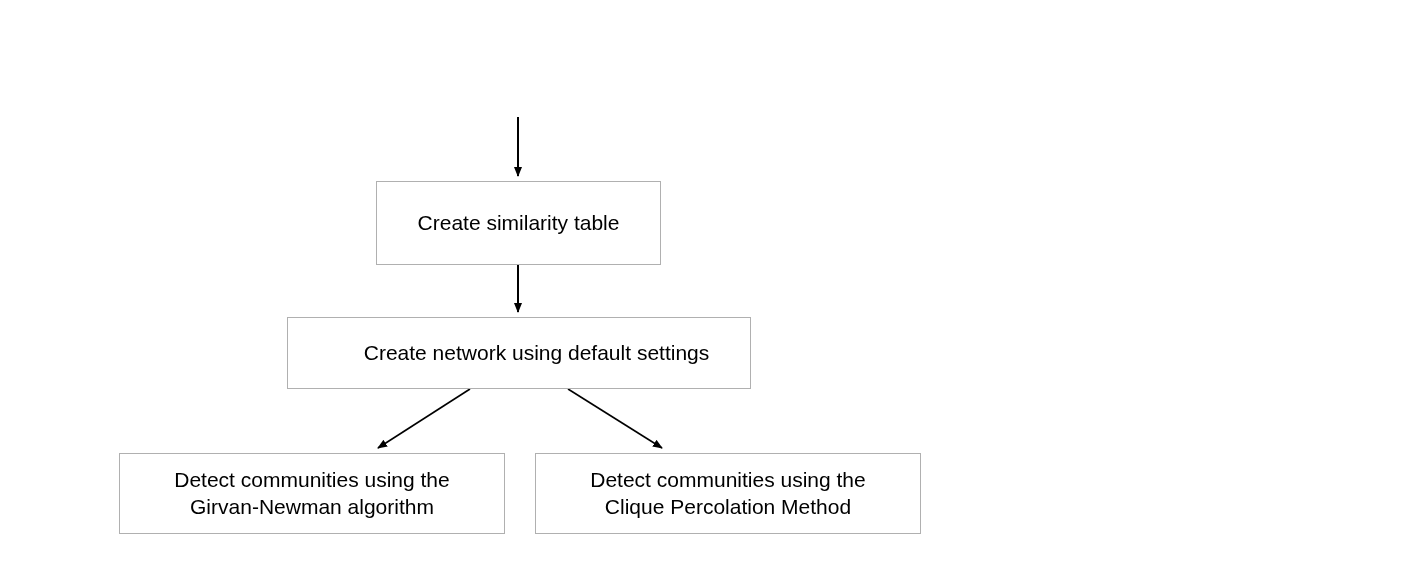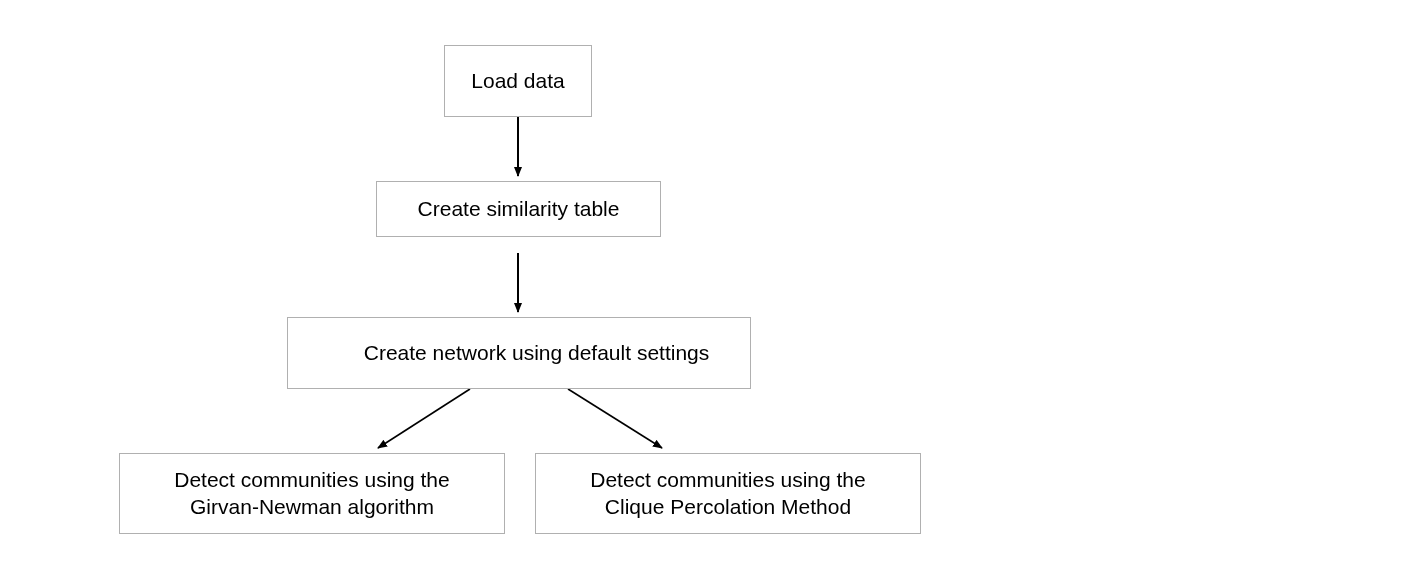--- a/index.html
+++ b/index.html
@@ -54,25 +54,22 @@
       <marker id="arrowhead" markerWidth="10" markerHeight="8" refX="9" refY="4" orient="auto" markerUnits="userSpaceOnUse">
         <path d="M0,0 L10,4 L0,8 z" fill="#000000"></path>
       </marker>
     </defs>
     <line x1="518" y1="117" x2="518" y2="176" stroke="#000000" stroke-width="2" marker-end="url(#arrowhead)"></line>
     <line x1="518" y1="253" x2="518" y2="312" stroke="#000000" stroke-width="2" marker-end="url(#arrowhead)"></line>
     <line x1="470" y1="389" x2="378" y2="448" stroke="#000000" stroke-width="1.6" marker-end="url(#arrowhead)"></line>
     <line x1="568" y1="389" x2="662" y2="448" stroke="#000000" stroke-width="1.6" marker-end="url(#arrowhead)"></line>
   </svg>
 
-  <div class="node" style="left:444px; top:45px; width:148px; height:72px;">
-    <span>Load data</span>
-  </div>
 
-  <div class="node" style="left:376px; top:181px; width:285px; height:56px;">
+  <div class="node" style="left:376px; top:181px; width:285px; height:84px;">
     <span>Create similarity table</span>
   </div>
 
   <div class="node" style="left:287px; top:317px; width:464px; height:72px;padding-left:45px;">
     <span>Create network using default settings</span>
   </div>
 
   <div class="node" style="left:119px; top:453px; width:386px; height:81px;">
     <span>Detect communities using the
 Girvan-Newman algorithm</span>

